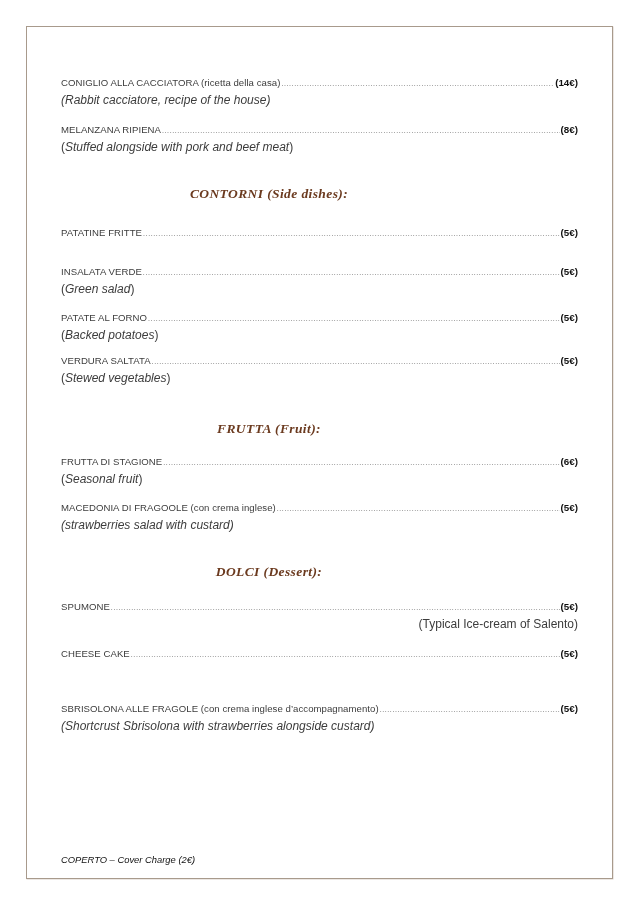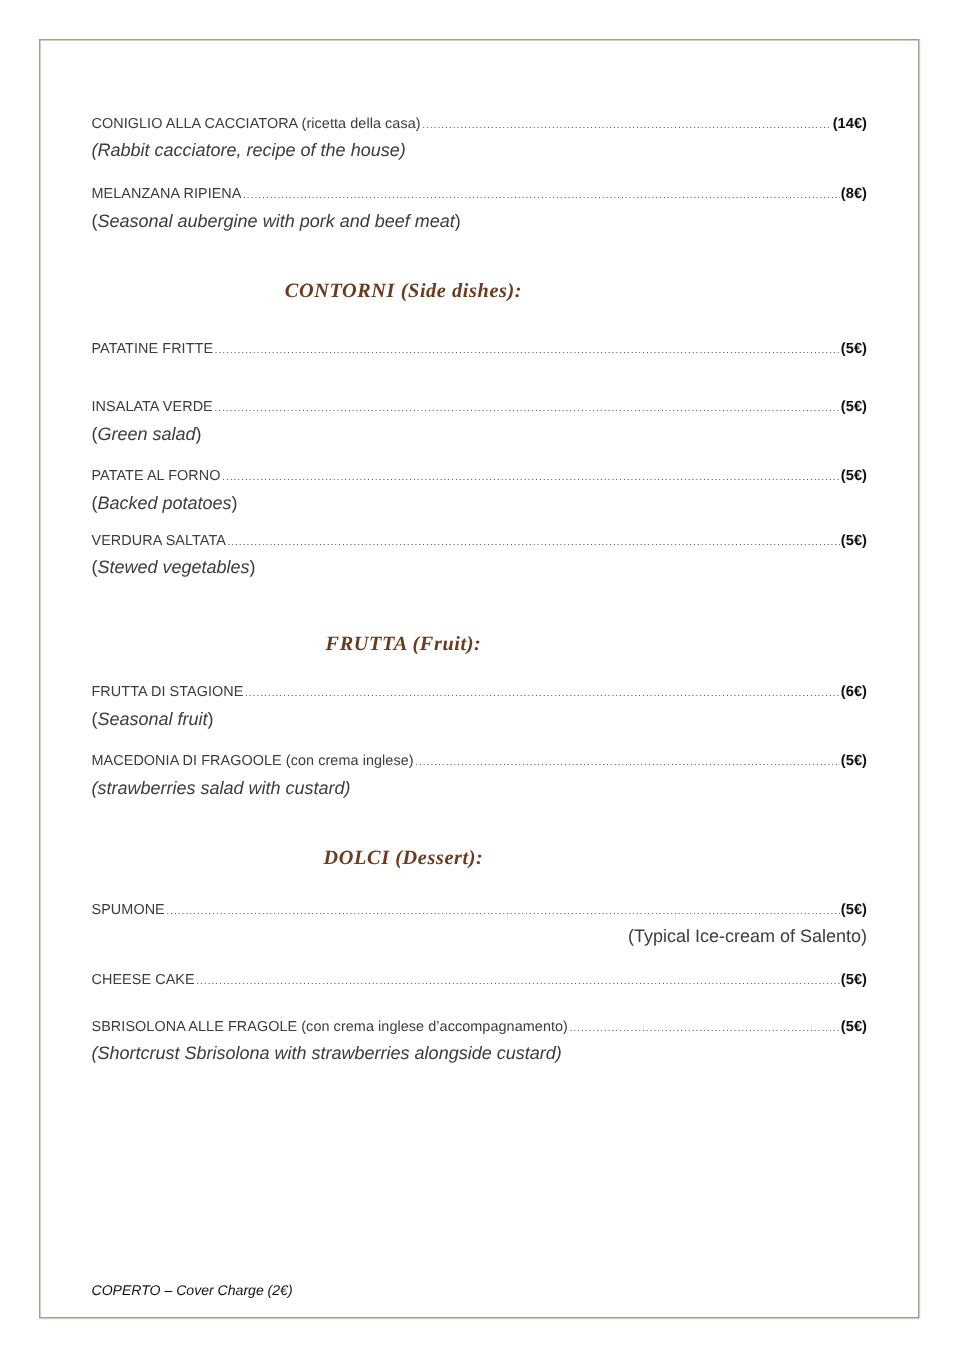--- a/index.html
+++ b/index.html
@@ -38,21 +38,21 @@
     </div>
   <div class="desc italic">(Rabbit cacciatore, recipe of the house)</div>
 </div>
 
 <div class="item" style="top:123px;">
   <div class="line">
       <span class="name">MELANZANA RIPIENA</span>
       <span class="dots"></span>
       <span class="price">(8€)</span>
     </div>
-  <div class="desc"><span>(</span><span class="it">Seasonal aubergine with pork and beef meat</span><span>)</span></div>
+  <div class="desc"><span>(</span><span class="it">Stuffed alongside with pork and beef meat</span><span>)</span></div>
 </div>
 
 <div class="heading" style="top:186px;">CONTORNI (Side dishes):</div>
 
 <div class="item" style="top:226px;">
   <div class="line">
       <span class="name">PATATINE FRITTE</span>
       <span class="dots"></span>
       <span class="price">(5€)</span>
     </div>
@@ -117,21 +117,21 @@
 </div>
 
 <div class="item" style="top:647px;">
   <div class="line">
       <span class="name">CHEESE CAKE</span>
       <span class="dots"></span>
       <span class="price">(5€)</span>
     </div>
 </div>
 
-<div class="item" style="top:678px;">
+<div class="item" style="top:702px;">
   <div class="line">
       <span class="name">SBRISOLONA ALLE FRAGOLE (con crema inglese d’accompagnamento)</span>
       <span class="dots"></span>
       <span class="price">(5€)</span>
     </div>
   <div class="desc italic">(Shortcrust Sbrisolona with strawberries alongside custard)</div>
 </div>
 
 <div class="footer-note">COPERTO – Cover Charge (2€)</div>
 

